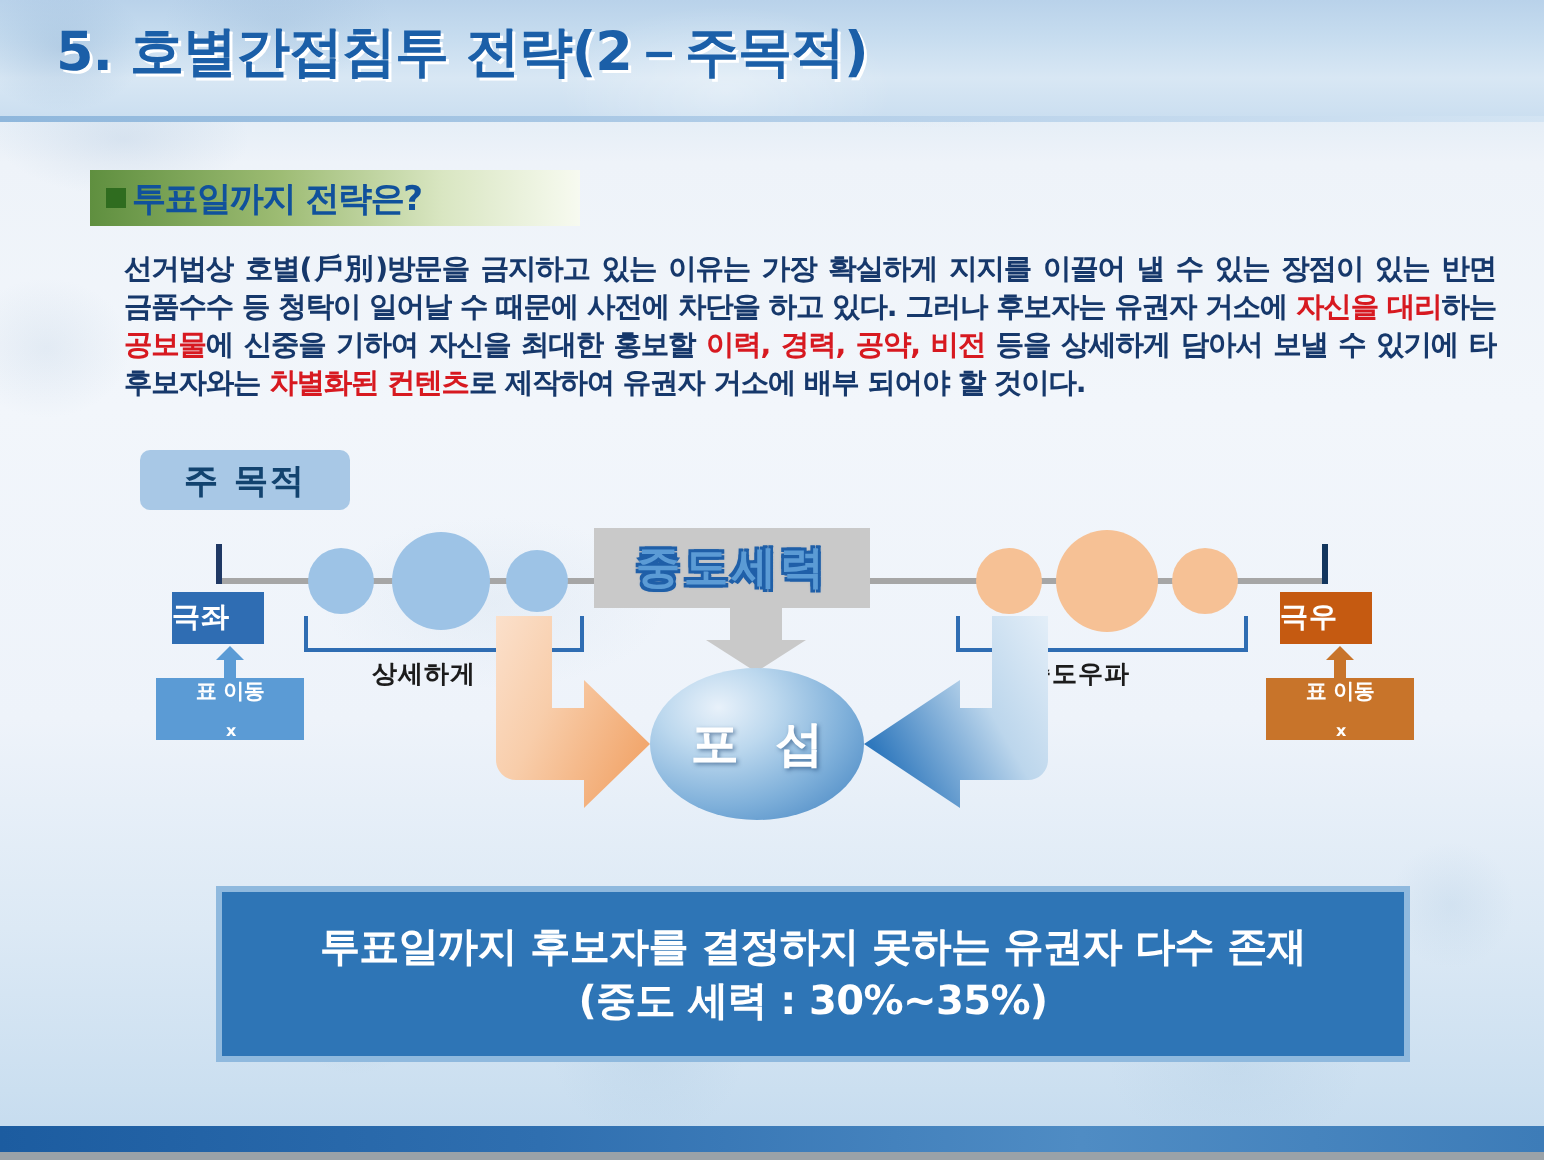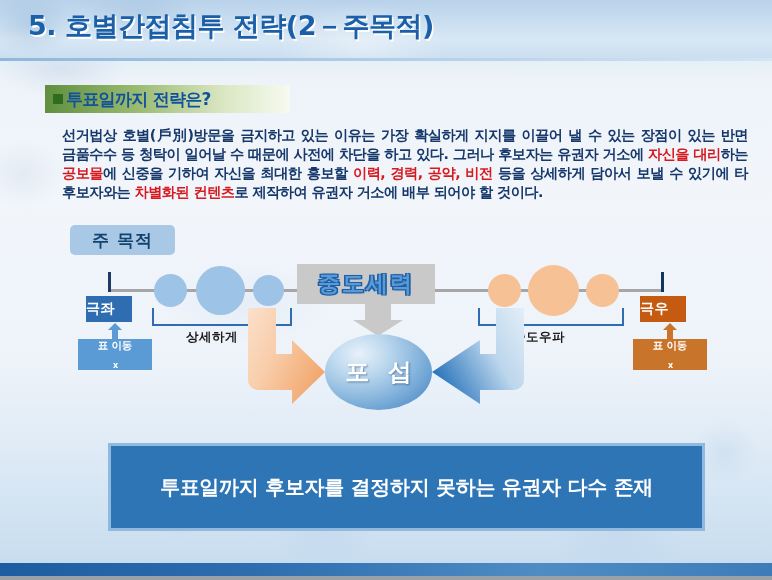--- a/index.html
+++ b/index.html
@@ -400,18 +400,19 @@
     </div>
 
     <div class="ellipse">
       <span class="ellipse-text">포 섭</span>
     </div>
 
   </div>
 
   <div class="bottom-banner">
     <div class="bb-line">투표일까지 후보자를 결정하지 못하는 유권자 다수 존재</div>
+    <div class="bb-line">(중도 세력 : 30%~35%)</div>
   </div>
 
   <div class="foot-bar"></div>
   <div class="foot-edge"></div>
 
 </div>
 
 </body></html>

